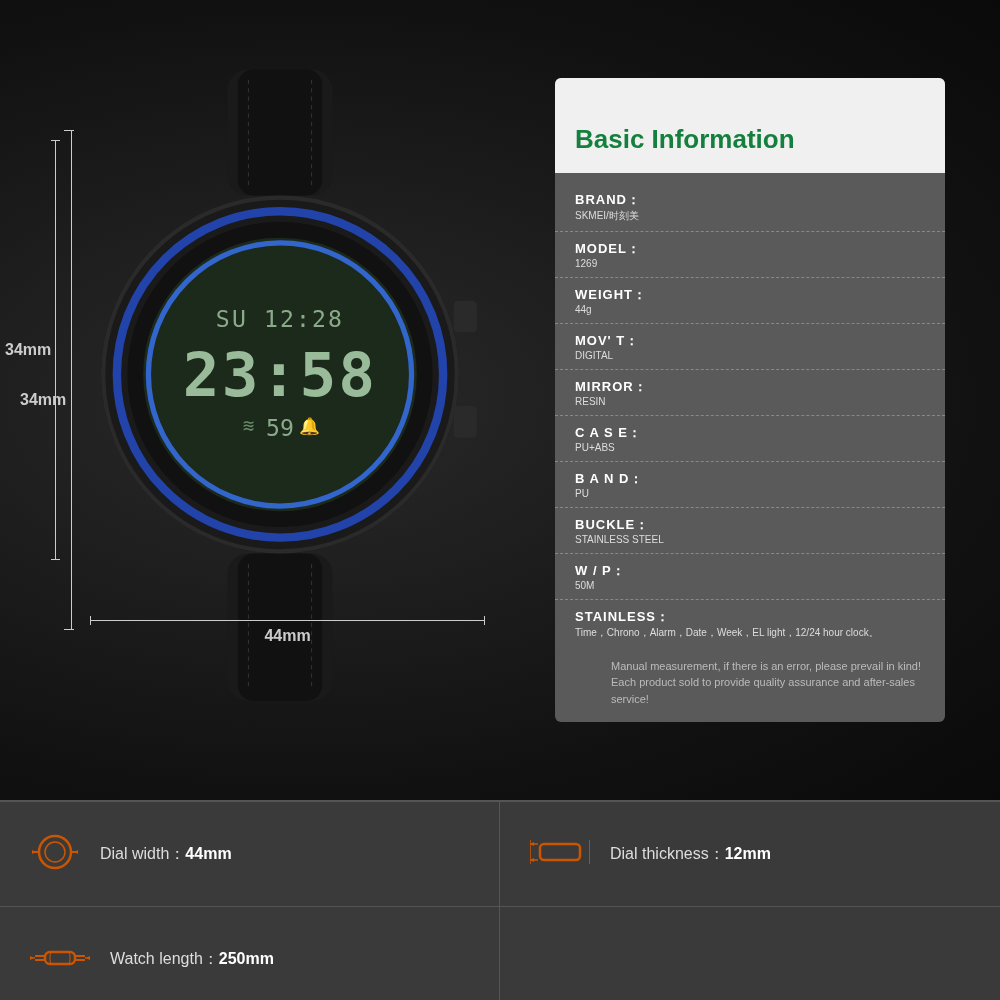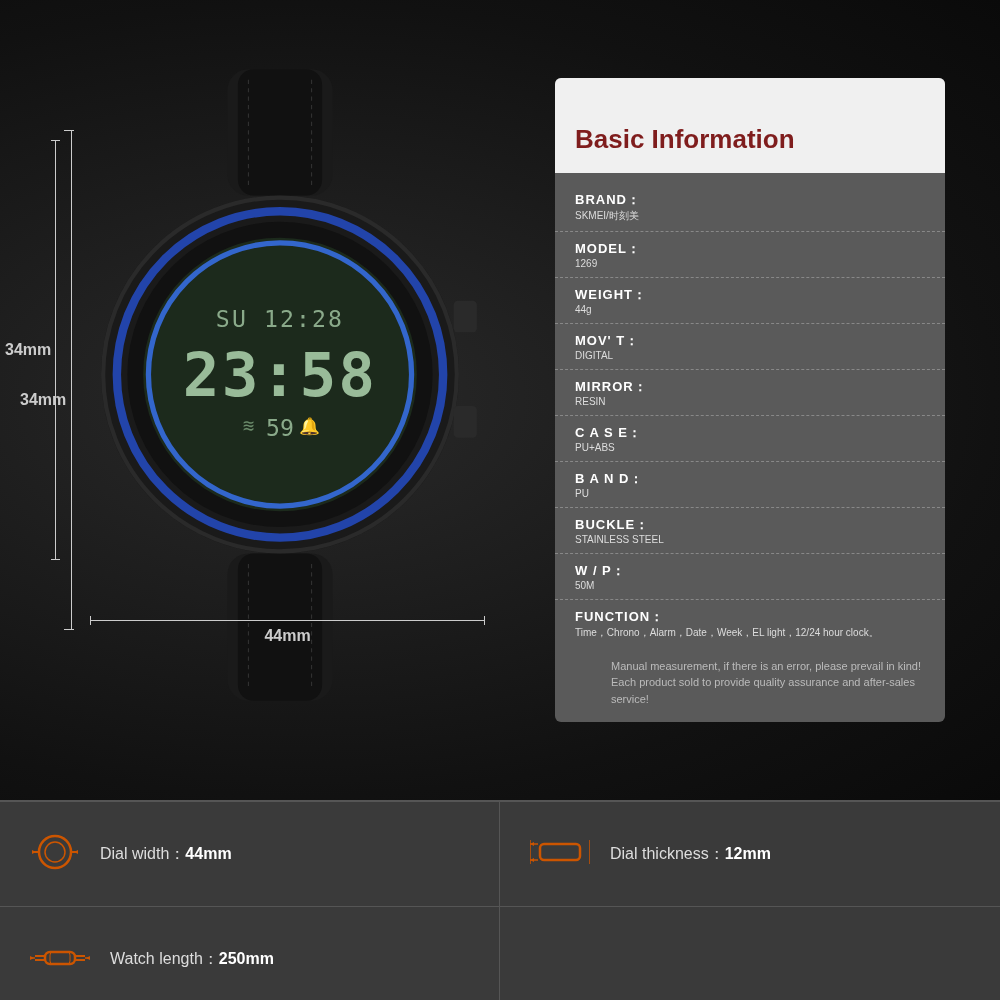--- a/index.html
+++ b/index.html
@@ -118,21 +118,21 @@
 
     .info-title-bar {
       background: #f0f0f0;
       padding: 18px 20px;
       margin-bottom: 10px;
     }
 
     .info-title {
       font-size: 26px;
       font-weight: bold;
-      color: #7f1d1d;
+      color: #15803d;
       margin-top: 28px;
     }
 
     .info-row {
       padding: 8px 20px;
       border-bottom: 1px dashed #888;
       display: flex;
       align-items: flex-start;
       flex-wrap: wrap;
       flex-direction: column;
@@ -308,21 +308,21 @@
           </div>
           <div class="info-row">
             <span class="info-key">BUCKLE：</span>
             <span class="info-value">STAINLESS STEEL</span>
           </div>
           <div class="info-row">
             <span class="info-key">W / P：</span>
             <span class="info-value">50M</span>
           </div>
           <div class="info-row">
-            <span class="info-key">FUNCTION：</span>
+            <span class="info-key">STAINLESS：</span>
             <span class="info-value">Time，Chrono，Alarm，Date，Week，EL light，12/24 hour clock。</span>
           </div>
         </div>
 
       <div class="info-note">
         <span style="white-space: pre-line; display:block;margin-left:36px;">Manual measurement, if there is an error, please prevail in kind!
 Each product sold to provide quality assurance and after-sales service!</span>
       </div>
     </div>
   </div>

